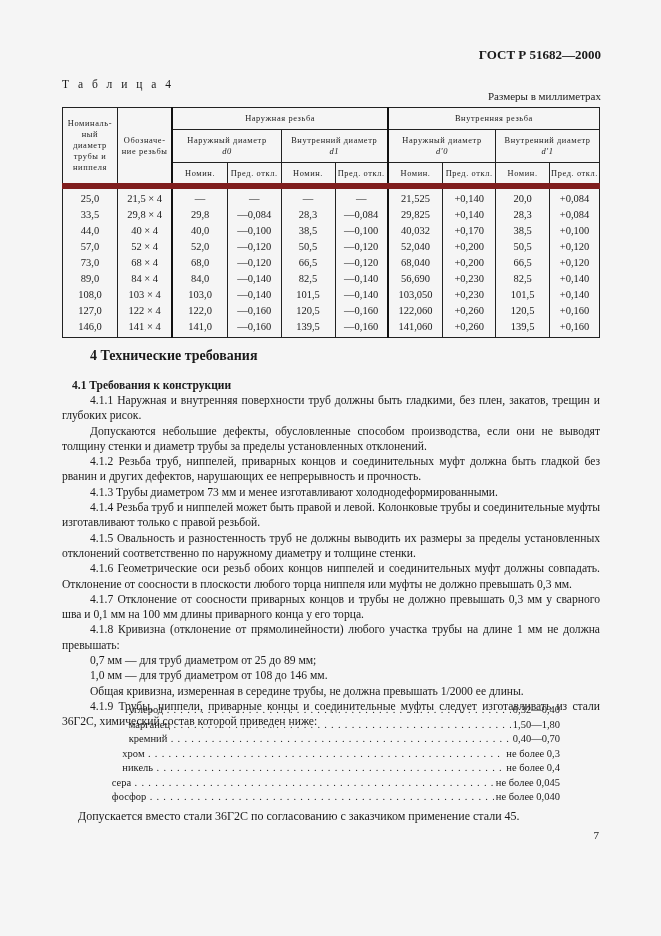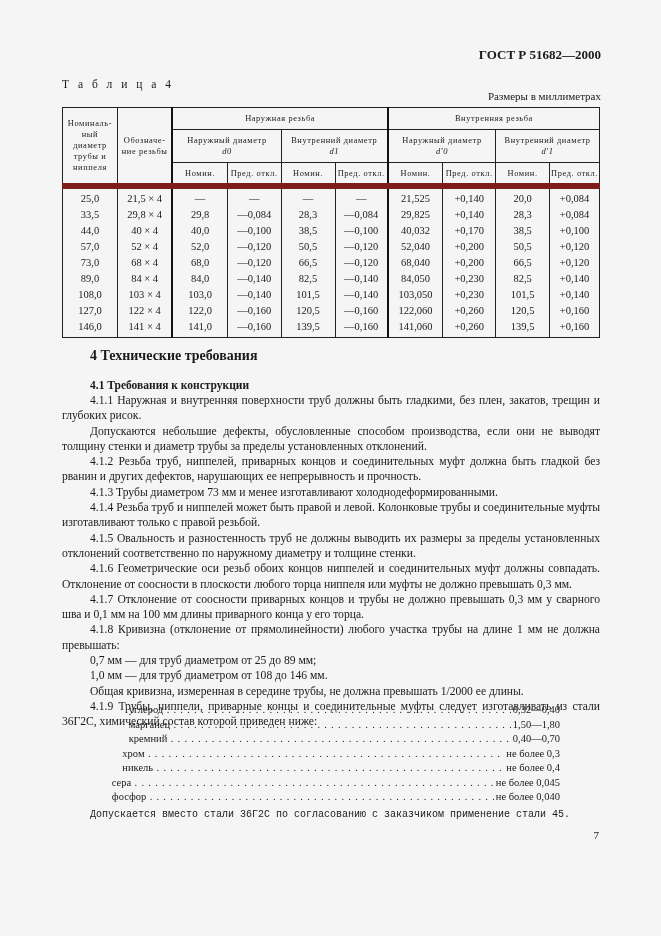--- a/index.html
+++ b/index.html
@@ -24,29 +24,29 @@
   table.spec thead tr.r3 th { height:16px; }
   table.spec tbody td {
     border-left:1px solid #222; border-right:1px solid #222; text-align:center;
     height:16px; padding:0; line-height:16px; font-size:10.5px;
   }
   table.spec tbody tr:first-child td { border-top:6px solid #7f1d1d; padding-top:2px; }
   table.spec tbody tr:last-child td { border-bottom:1px solid #222; padding-bottom:2px; }
   .thick-l { border-left:2px solid #111 !important; }
   .sub { font-style:italic; font-size:8.5px; }
   .section-heading { left:90px; top:348px; font-size:14px; font-weight:bold; }
-  .subsection-heading { left:90px; top:379px; font-size:11.5px; font-weight:bold; }
+  .subsection-heading { left:72px; top:379px; font-size:11.5px; font-weight:bold; }
   .body-text { left:62px; top:393px; width:538px; font-size:11.6px; line-height:15.3px; text-align:justify; }
   .body-text p { margin:0; text-indent:28px; }
   .chem { left:90px; top:703px; width:470px; font-size:10.5px; line-height:14.5px; }
   .chem-row { display:flex;justify-content:flex-end; }
   .chem-name { width:382px; overflow:hidden; white-space:nowrap; }
   .chem-name::after { content:" . . . . . . . . . . . . . . . . . . . . . . . . . . . . . . . . . . . . . . . . . . . . . . . . . . . . . . . . . . . . . . . ."; letter-spacing:0.8px; }
   .chem-val { padding-left:2px; }
-  .note { left:90px; top:809px; font-size:10px;font-family:Liberation Mono, monospace; }
+  .note { left:78px; top:809px; font-size:12px; }
   .page-num { right:62px; top:829px; font-size:11px; }
 </style>
 </head>
 <body>
 
 <div class="abs doc-code">ГОСТ Р 51682—2000</div>
 <div class="abs table-title">Т а б л и ц а  4</div>
 <div class="abs units">Размеры в миллиметрах</div>
 
 <table class="spec">
@@ -155,21 +155,21 @@
         <td>66,5</td>
         <td>+0,120</td>
       </tr>
       <tr>
         <td>89,0</td>
         <td>84 × 4</td>
         <td class="thick-l">84,0</td>
         <td>—0,140</td>
         <td>82,5</td>
         <td>—0,140</td>
-        <td class="thick-l">84,050</td>
+        <td class="thick-l">56,690</td>
         <td>+0,230</td>
         <td>82,5</td>
         <td>+0,140</td>
       </tr>
       <tr>
         <td>108,0</td>
         <td>103 × 4</td>
         <td class="thick-l">103,0</td>
         <td>—0,140</td>
         <td>101,5</td>

